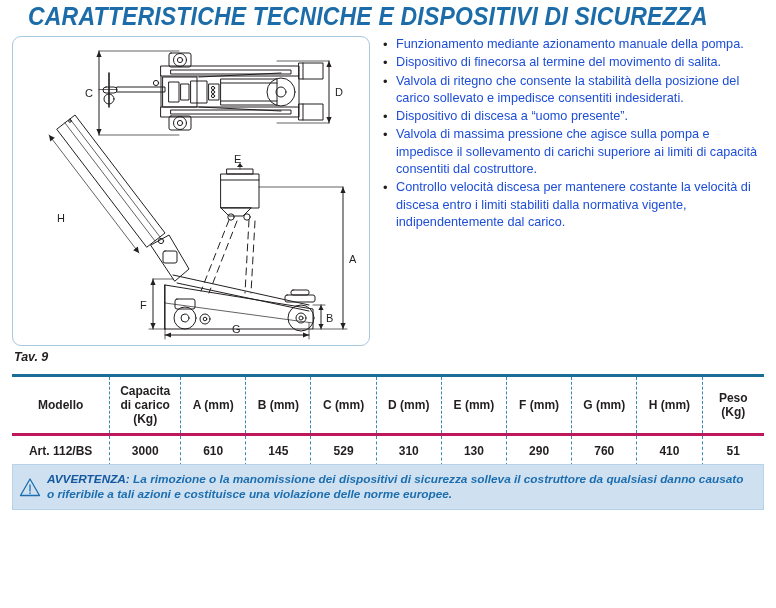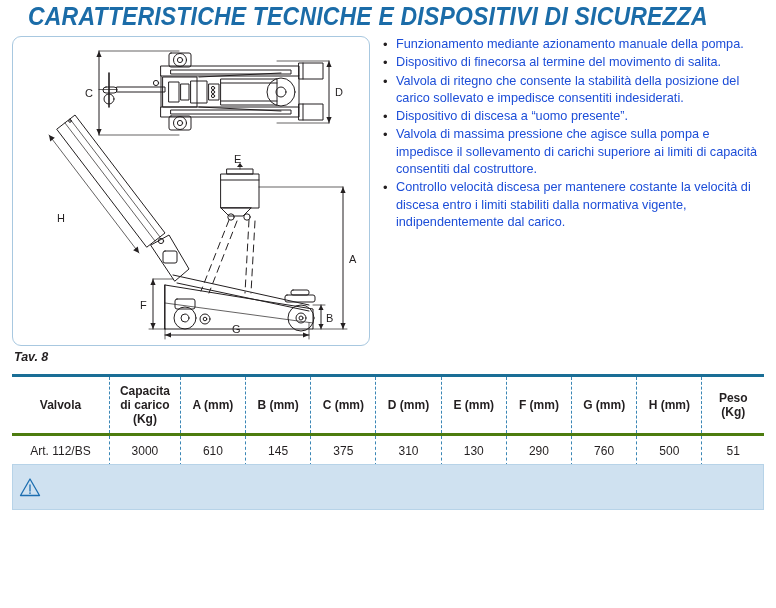--- a/index.html
+++ b/index.html
@@ -58,23 +58,23 @@
     border-bottom:3px solid #1a6e96;
   }
   .spec-table th,.spec-table td{
     border-right:1px dashed #3a86b5;
     padding:0;text-align:center;vertical-align:middle;
     font-size:12px;color:#231f20;
   }
   .spec-table th:last-child,.spec-table td:last-child{border-right:none;}
   .spec-table thead th{
     font-weight:bold;height:56px;line-height:14px;
-    border-bottom:3px solid #4d7c0f;
-  }
-  .spec-table tbody td{height:30px;font-weight:normal;}
+    border-bottom:3px solid #be185d;
+  }
+  .spec-table tbody td{height:30px;font-weight:bold;}
   .th-model,.td-model{text-align:left;padding-left:10px;}
   .col-model{width:103px;}
   .col-cap{width:72px;}
   .col-dim{width:68px;}
   .col-peso{width:65px;}
 
   
   .warning{
     position:absolute;left:12px;top:464px;width:752px;height:46px;
     background:#cfe1f0;border:1px solid #b7d3e8;
@@ -241,21 +241,21 @@
         <line x1="152" y1="298" x2="296" y2="298"></line>
         <path d="M152 298 l6 -2.6 v5.2 z" fill="#231f20" stroke="none"></path>
         <path d="M296 298 l-6 -2.6 v5.2 z" fill="#231f20" stroke="none"></path>
         <line x1="152" y1="292" x2="152" y2="302" stroke-width="0.7"></line>
         <line x1="296" y1="286" x2="296" y2="302" stroke-width="0.7"></line>
         <text x="219" y="296" font-family="Liberation Sans, sans-serif" font-size="11" fill="#231f20" stroke="none">G</text>
       </g>
     </svg>
   </div>
 
-  <div class="tav">Tav. 8</div>
+  <div class="tav">Tav. 9</div>
 
   <div class="bullets">
     <div class="bullet-row">
       <span class="bullet-dot">•</span>
       <span class="bullet-text">Funzionamento mediante azionamento manuale della pompa.</span>
     </div>
     <div class="bullet-row">
       <span class="bullet-dot">•</span>
       <span class="bullet-text">Dispositivo di finecorsa al termine del movimento di salita.</span>
     </div>
@@ -273,21 +273,21 @@
     </div>
     <div class="bullet-row">
       <span class="bullet-dot">•</span>
       <span class="bullet-text">Controllo velocità discesa per mantenere costante la velocità di discesa entro i limiti stabiliti dalla normativa vigente, indipendentemente dal carico.</span>
     </div>
   </div>
 
   <table class="spec-table">
     <thead>
       <tr>
-        <th class="th-model col-model">Valvola</th>
+        <th class="th-model col-model">Modello</th>
         <th class="col-cap">
           <div>Capacita</div>
           <div>di carico</div>
           <div>(Kg)</div>
         </th>
         <th class="col-dim">A (mm)</th>
         <th class="col-dim">B (mm)</th>
         <th class="col-dim">C (mm)</th>
         <th class="col-dim">D (mm)</th>
         <th class="col-dim">E (mm)</th>
@@ -299,34 +299,37 @@
           <div>(Kg)</div>
         </th>
       </tr>
     </thead>
     <tbody>
       <tr>
         <td class="td-model">Art. 112/BS</td>
         <td>3000</td>
         <td>610</td>
         <td>145</td>
-        <td>375</td>
+        <td>529</td>
         <td>310</td>
         <td>130</td>
         <td>290</td>
         <td>760</td>
-        <td>500</td>
+        <td>410</td>
         <td>51</td>
       </tr>
     </tbody>
   </table>
 
   <div class="warning">
     <span class="warn-icon">
       <svg width="22" height="20" viewBox="0 0 22 20">
         <polygon points="11,2 20.5,18.5 1.5,18.5" fill="none" stroke="#1c6eb0" stroke-width="1.3" stroke-linejoin="round"></polygon>
         <line x1="11" y1="8" x2="11" y2="14" stroke="#1c6eb0" stroke-width="1.3" stroke-linecap="round"></line>
         <circle cx="11" cy="16.1" r="0.85" fill="#1c6eb0"></circle>
       </svg>
     </span>
+    <span class="warn-text">
+      <span class="warn-lead">AVVERTENZA:</span><span> La rimozione o la manomissione dei dispositivi di sicurezza solleva il costruttore da qualsiasi danno causato o riferibile a tali azioni e costituisce una violazione delle norme europee.</span>
+    </span>
   </div>
 
 </div>
 
 </body></html>

